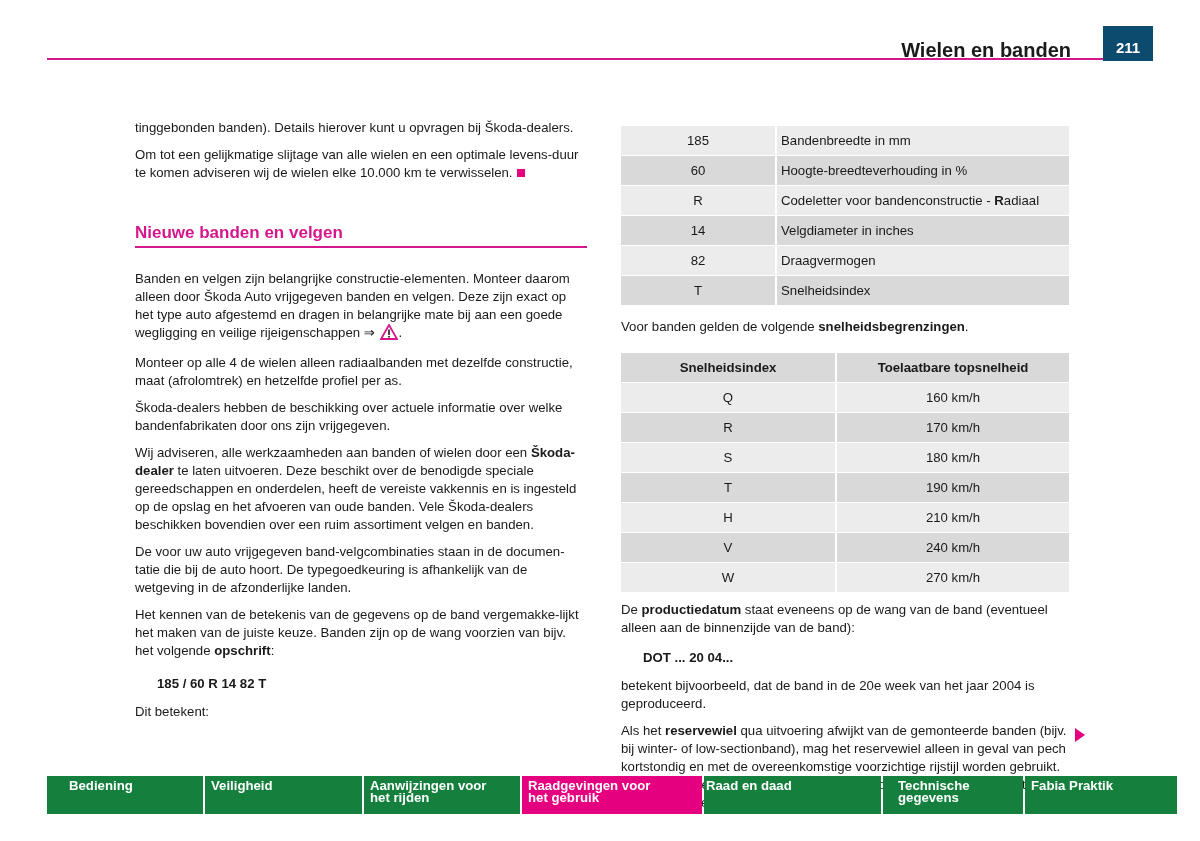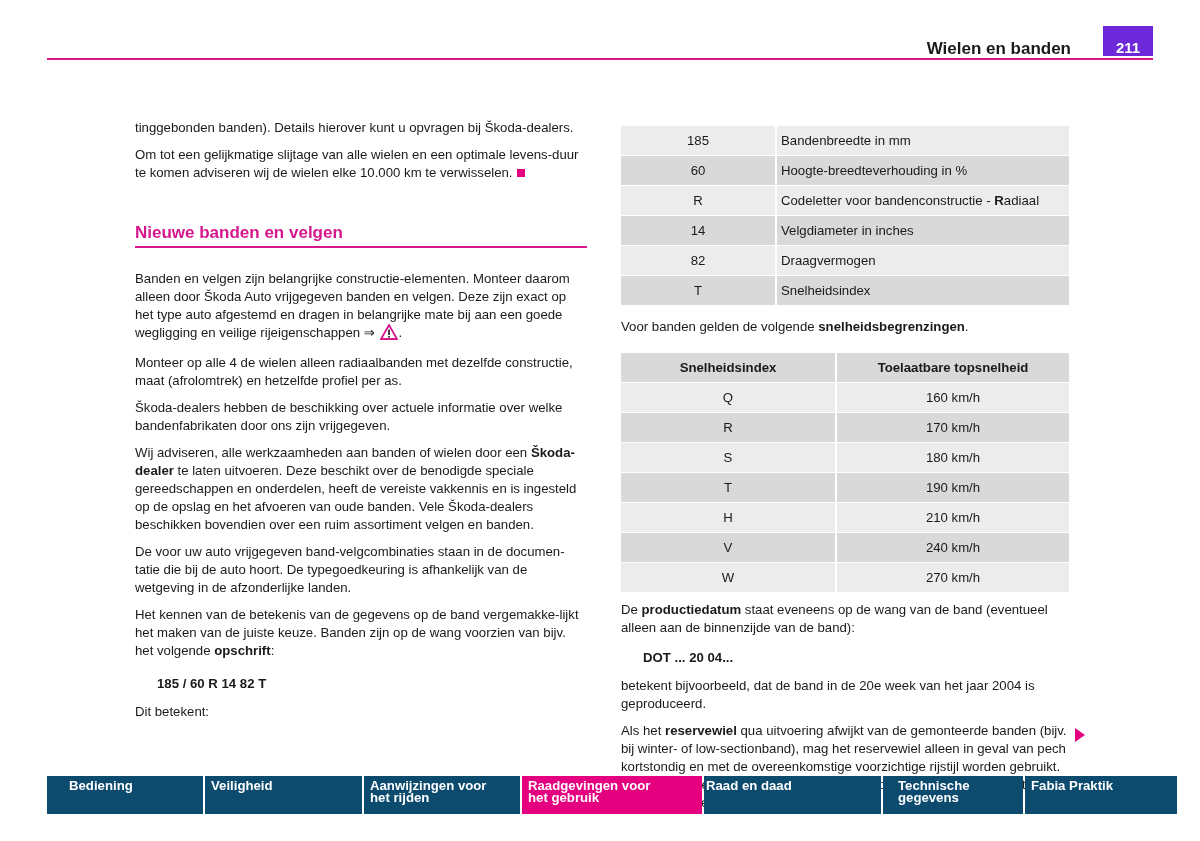--- a/index.html
+++ b/index.html
@@ -1,21 +1,21 @@
 <!DOCTYPE html>
 <html><head>
 <meta charset="utf-8">
 <style>
   html, body { margin:0; padding:0; background:#ffffff; }
   body { width:1200px; height:841px; position:relative; overflow:hidden;
          font-family:"Liberation Sans", sans-serif; color:#1a1a1a; }
   .hdr-line { position:absolute; left:47px; top:58px; width:1106px; height:2px; background:#d6168c; }
   .hdr-title { position:absolute; left:900px; top:39px; width:171px; text-align:right;
-               font-size:17px; font-weight:bold; color:#1a1a1a; }
-  .page-num { position:absolute; left:1103px; top:26px; width:50px; height:30px; background:#6d28d9;
+               font-size:20px; font-weight:bold; color:#1a1a1a; }
+  .page-num { position:absolute; left:1103px; top:26px; width:50px; height:35px; background:#0c4a6e;
               color:#fff; font-weight:bold; font-size:15px; text-align:center; line-height:44px; }
   .col { position:absolute; font-size:13.2px; line-height:18px; }
   .col-left { left:135px; top:119px; width:452px; }
   .col-right { left:621px; top:126px; width:452px; }
   p { margin:0 0 9px 0; }
   b { font-weight:bold; }
   .endmark { display:inline-block; width:8px; height:8px; background:#e4007e; margin-left:4px; vertical-align:0px; }
   .section-title { color:#d6168c; font-weight:bold; font-size:17px; margin-top:40px; padding-bottom:2px;
                    border-bottom:2px solid #d6168c; margin-bottom:22px; line-height:22px; }
   .code-line { font-weight:bold; padding-left:22px; margin:15px 0 10px 0; }
@@ -29,21 +29,21 @@
   .t1 tr:nth-child(even) td { background:#d9d9d9; }
   .t2 { margin-top:0; }
   .t2 th { background:#d9d9d9; font-weight:bold; text-align:center; border-right:2px solid #fff; border-bottom:1px solid #fff; }
   .t2 td { text-align:center; border-right:2px solid #fff; border-bottom:1px solid #fff; }
   .t2 th.c1, .t2 td.c1 { width:214px; }
   .t2 tbody tr:nth-child(odd) td { background:#ececec; }
   .t2 tbody tr:nth-child(even) td { background:#d9d9d9; }
   .next-arrow { position:absolute; left:1075px; top:728px; width:0; height:0;
                 border-top:7px solid transparent; border-bottom:7px solid transparent; border-left:10px solid #e4007e; }
   .nav { position:absolute; left:47px; top:776px; height:38px; display:flex; }
-  .nav-tab { height:38px; background:#0c4a6e; color:#fff; font-weight:bold; font-size:13.2px;
+  .nav-tab { height:38px; background:#15803d; color:#fff; font-weight:bold; font-size:13.2px;
              line-height:12px; padding:4px 0 0 0; box-sizing:border-box; margin-right:2px; cursor:pointer; }
   .nav-tab span { display:block; }
   .nav-tab.active { background:#e4007e; }
 </style>
 </head>
 <body>
 
 <div class="hdr-line"></div>
 <div class="hdr-title">Wielen en banden</div>
 <div class="page-num">211</div>

